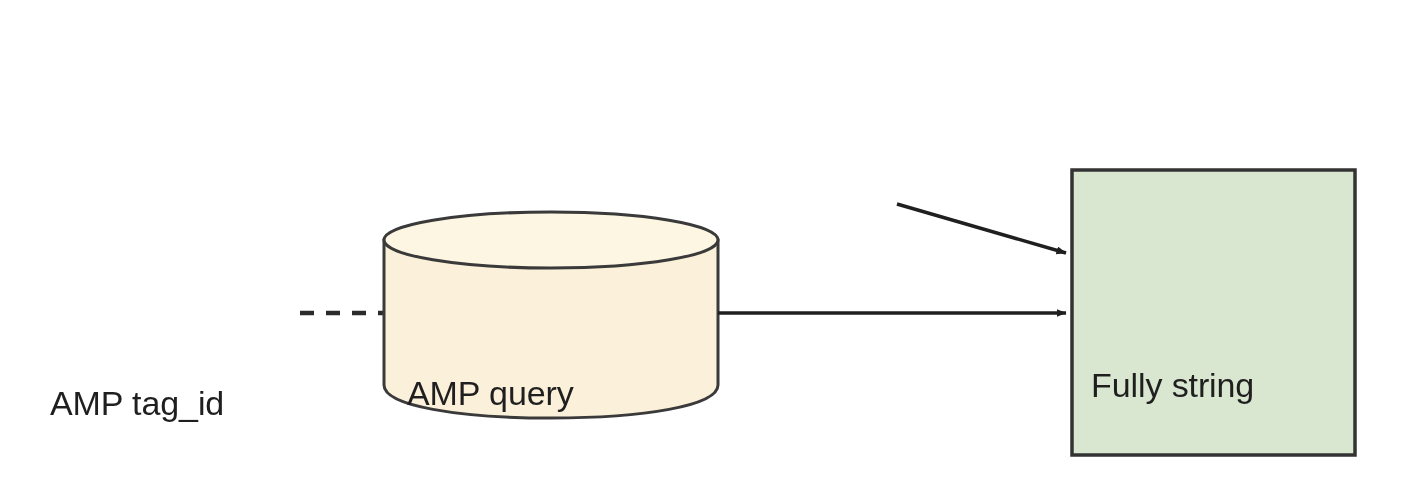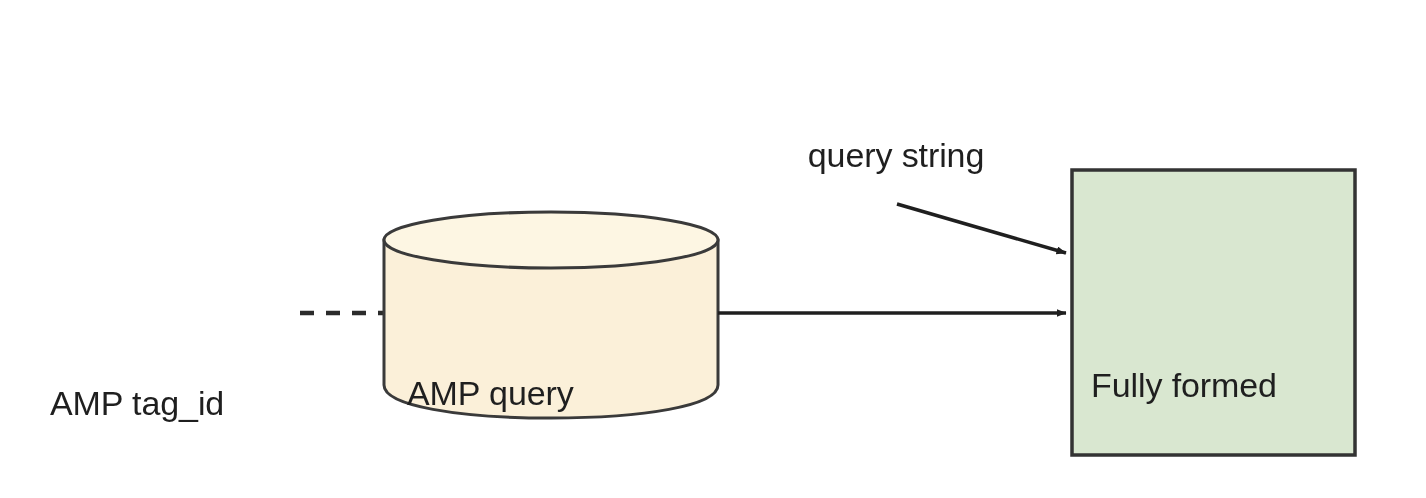--- a/index.html
+++ b/index.html
@@ -92,21 +92,20 @@
   <div class="node-text" id="label-amp-tag-id">
     <div>AMP tag_id</div>
   </div>
 
   <div class="node-text" id="cylinder-label">
     <div>AMP query</div>
     
   </div>
 
   <div class="node-text" id="greenbox-label">
-    <div>Fully formed</div>
+    <div>Fully string</div>
     
   </div>
 
   <div class="node-text" id="label-query-params">
-    <div>query string</div>
   </div>
 
 </div>
 
 </body></html>

